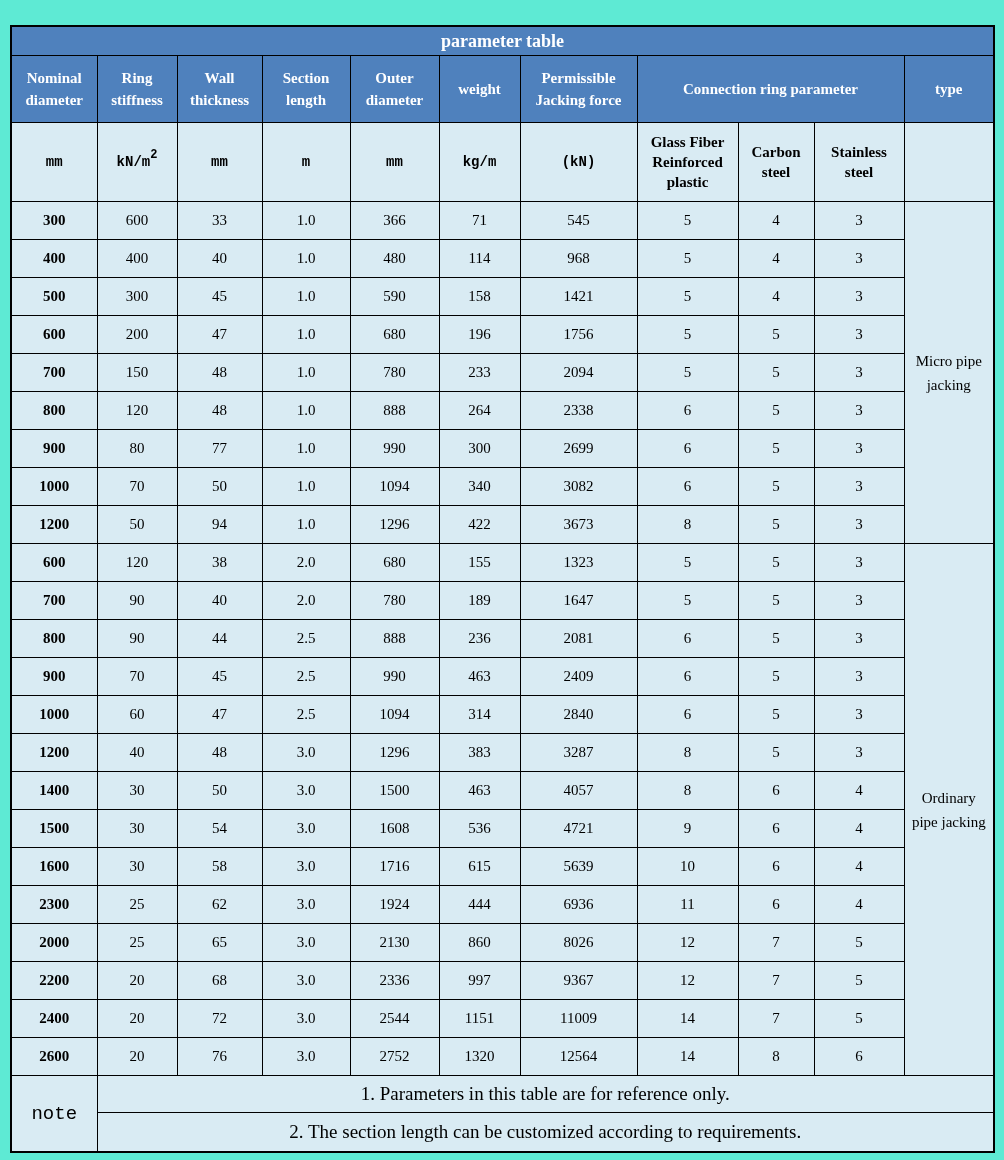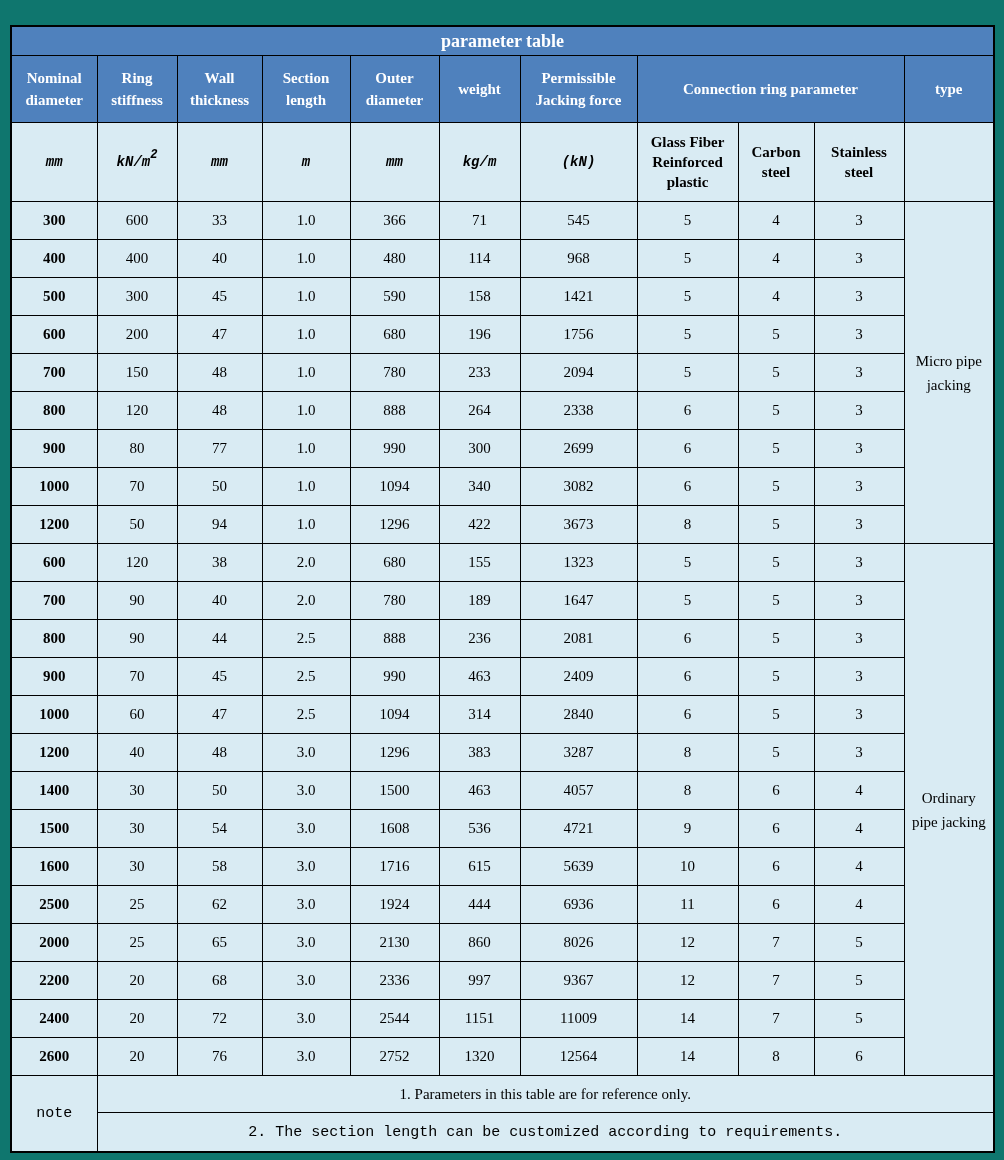--- a/index.html
+++ b/index.html
@@ -7,21 +7,21 @@
     padding: 0;
     background: #ffffff;
     width: 1004px;
     height: 1160px;
   }
   .page {
     box-sizing: border-box;
     width: 1004px;
     height: 1160px;
     padding: 25px 11px 8px 10px;
-    background: #0f766e;
+    background: #5eead4;
   }
   table.param-table {
     border-collapse: collapse;
     table-layout: fixed;
     width: 983px;
     border: 2px solid #000000;
     font-family: "Liberation Serif", serif;
     color: #000000;
   }
   table.param-table td, table.param-table th {
@@ -54,21 +54,20 @@
   tr.units-row td {
     height: 78px;
     background: #D9EBF3;
     font-size: 14px;
     line-height: 1.35;
   }
   tr.units-row td.unit-cell {
     font-family: "Liberation Mono", monospace;
     font-weight: bold;
     font-size: 14px;
-    font-style: italic;
   }
   tr.units-row td.subhead-cell {
     font-family: "Liberation Serif", serif;
     font-weight: bold;
     font-size: 15px;
   }
   .sup {
     position: relative;
     top: -8px;
     font-size: 12px;
@@ -86,38 +85,38 @@
   tbody.data-body td.type-cell {
     font-weight: normal;
     line-height: 1.6;
     font-size: 15px;
     padding: 0 6px;
     text-align: center;
   }
   
   tbody.note-body td {
     background: #D9EBF3;
-    font-size: 15px;
+    font-size: 19px;
   }
   td.note-label {
     font-family: "Liberation Mono", monospace;
     font-size: 15px;
   }
   td.note-text {
     text-align: left;
     padding-left: 12px;
   }
   td.note-text-1 {
     height: 36px;
     font-family: "Liberation Serif", serif;
     vertical-align: middle;
   }
   td.note-text-2 {
     height: 38px;
-    font-family: Liberation Mono, monospace;
+    font-family: Liberation Serif, serif;
     vertical-align: bottom;
     padding-bottom: 4px;
   }
 </style>
 </head>
 <body>
 
 <div class="page">
   <table class="param-table">
     <colgroup>
@@ -377,21 +376,21 @@
           <td>58</td>
           <td>3.0</td>
           <td>1716</td>
           <td>615</td>
           <td>5639</td>
           <td>10</td>
           <td>6</td>
           <td>4</td>
         </tr>
         <tr>
-          <td class="first-col">2500</td>
+          <td class="first-col">2300</td>
           <td>25</td>
           <td>62</td>
           <td>3.0</td>
           <td>1924</td>
           <td>444</td>
           <td>6936</td>
           <td>11</td>
           <td>6</td>
           <td>4</td>
         </tr>

